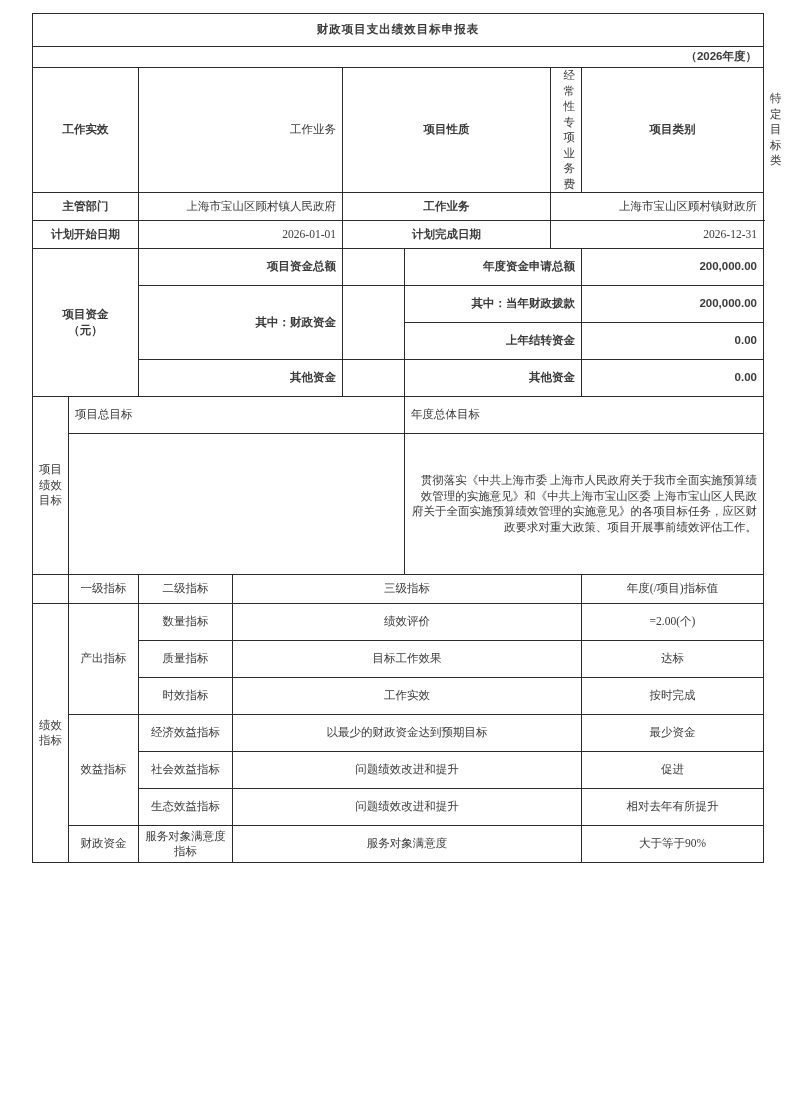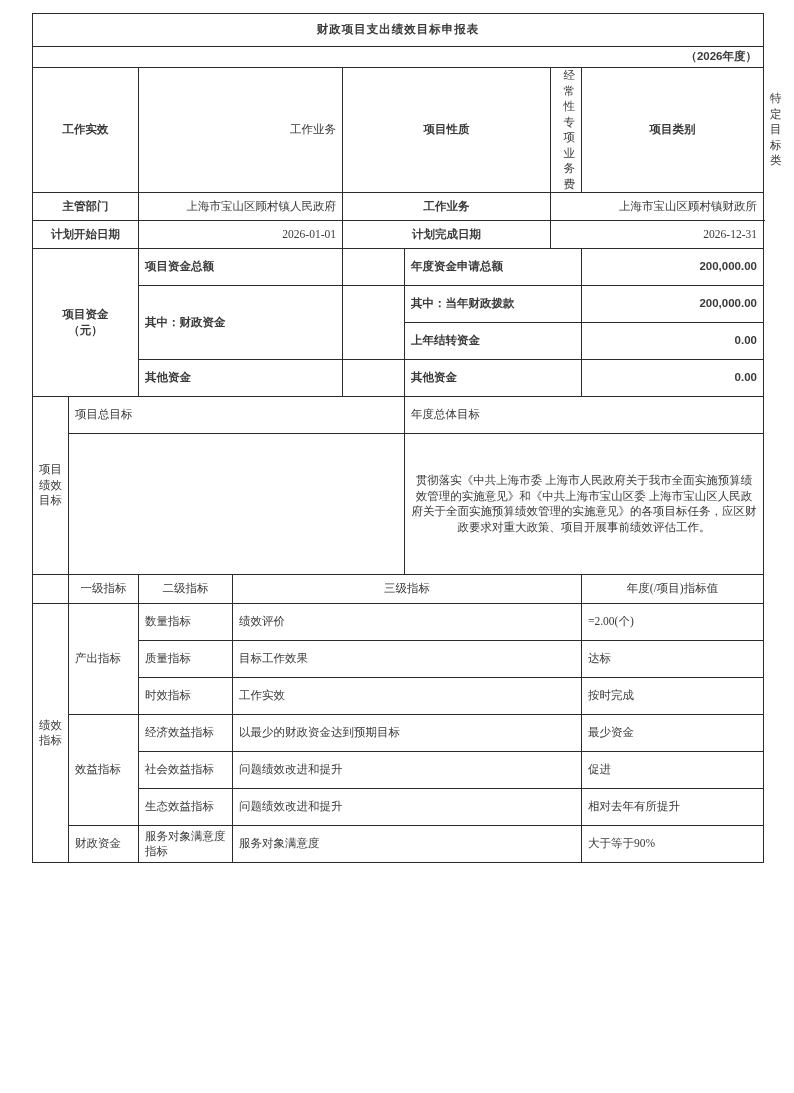--- a/index.html
+++ b/index.html
@@ -70,21 +70,21 @@
   
   .money-head {
     text-align: center;
     font-weight: bold;
     color: #000;
     font-family: "Liberation Sans", "DejaVu Sans", sans-serif;
     font-size: 11.5px;
     line-height: 1.45;
   }
   .money-lbl {
-    text-align: left;
+    text-align: right;
     font-weight: bold;
     color: #000;
     font-family: "Liberation Sans", "DejaVu Sans", sans-serif;
     font-size: 11.5px;
     padding-left: 7px;
     margin-left: 44px;
   }
   .money-val {
     text-align: right;
     font-weight: bold;
@@ -107,37 +107,37 @@
 
   
   .goal-head {
     text-align: left;
     color: #3f3f3f;
     height: 36px;
     font-size: 11.5px;
   }
   .goal-body {
     vertical-align: top;
-    text-align: center;
+    text-align: right;
     padding: 6px 7px;
     line-height: 1.5;
     font-size: 11.5px;
     color: #3a3a3a;
   }
   .goal-blank { vertical-align: top; }
 
   
   .ind-head td {
     text-align: center;
     height: 28px;
     color: #3f3f3f;
     margin-top: 32px;
   }
   .ind-row td { height: 36px; }
-  .ind-c { text-align: left; color: #3f3f3f; }
+  .ind-c { text-align: center; color: #3f3f3f; }
 </style>
 </head>
 <body>
 
 <div class="page">
   <table class="form">
     <colgroup>
       <col style="width:36px">
       <col style="width:70px">
       <col style="width:94px">

